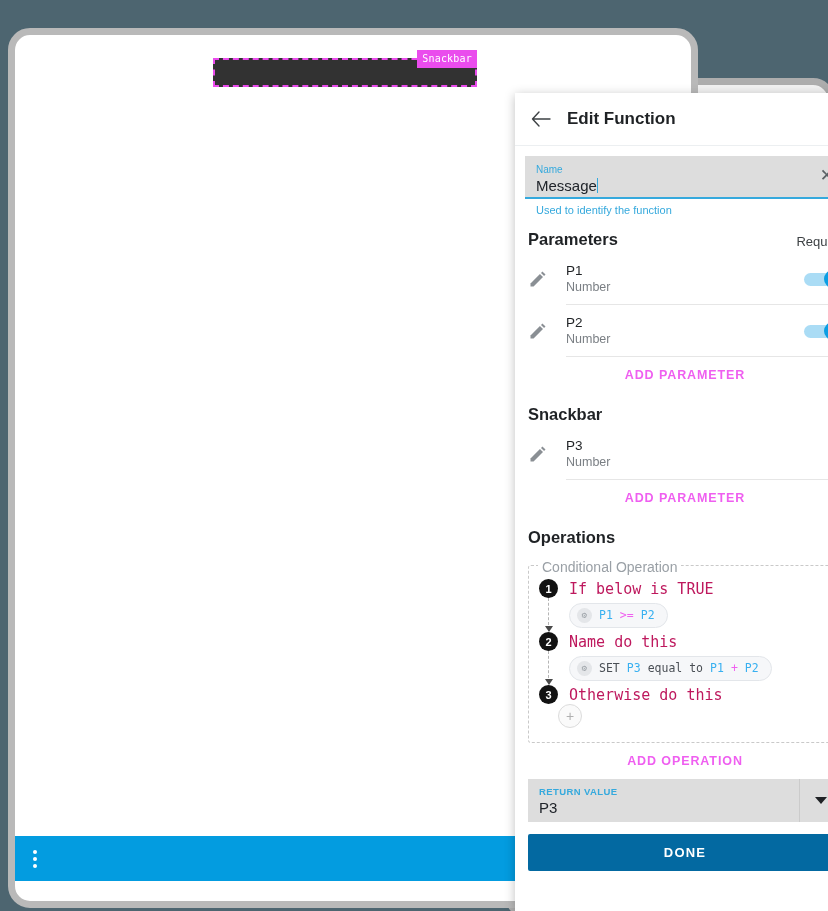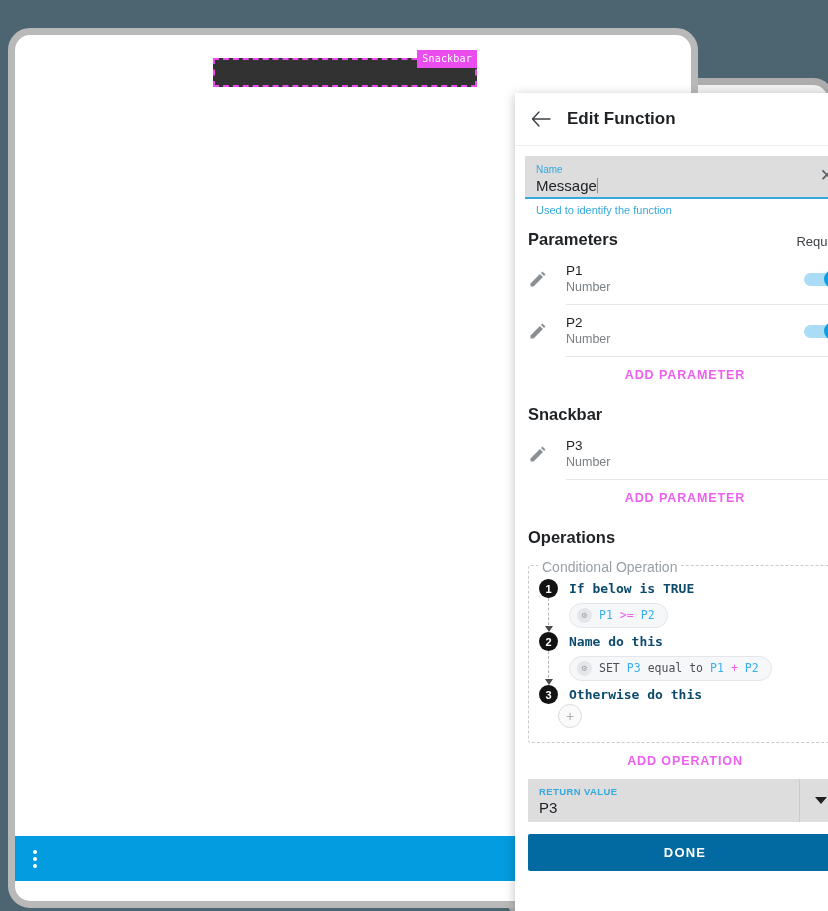--- a/index.html
+++ b/index.html
@@ -325,23 +325,22 @@
     font-size: 11px;
     font-weight: 700;
     display: flex;
     align-items: center;
     justify-content: center;
     flex: 0 0 19px;
     font-family: "Liberation Sans", sans-serif;
   }
   .step-label {
     font-family: "DejaVu Sans Mono", monospace;
-    font-size: 13px;
-    color: #0c4a6e;
-    font-weight: bold;
+    font-size: 15px;
+    color: #be185d;
   }
   .sub-row {
     display: flex;
     align-items: center;
     gap: 11px;
     min-height: 34px;
   }
   .connector {
     width: 19px;
     flex: 0 0 19px;

